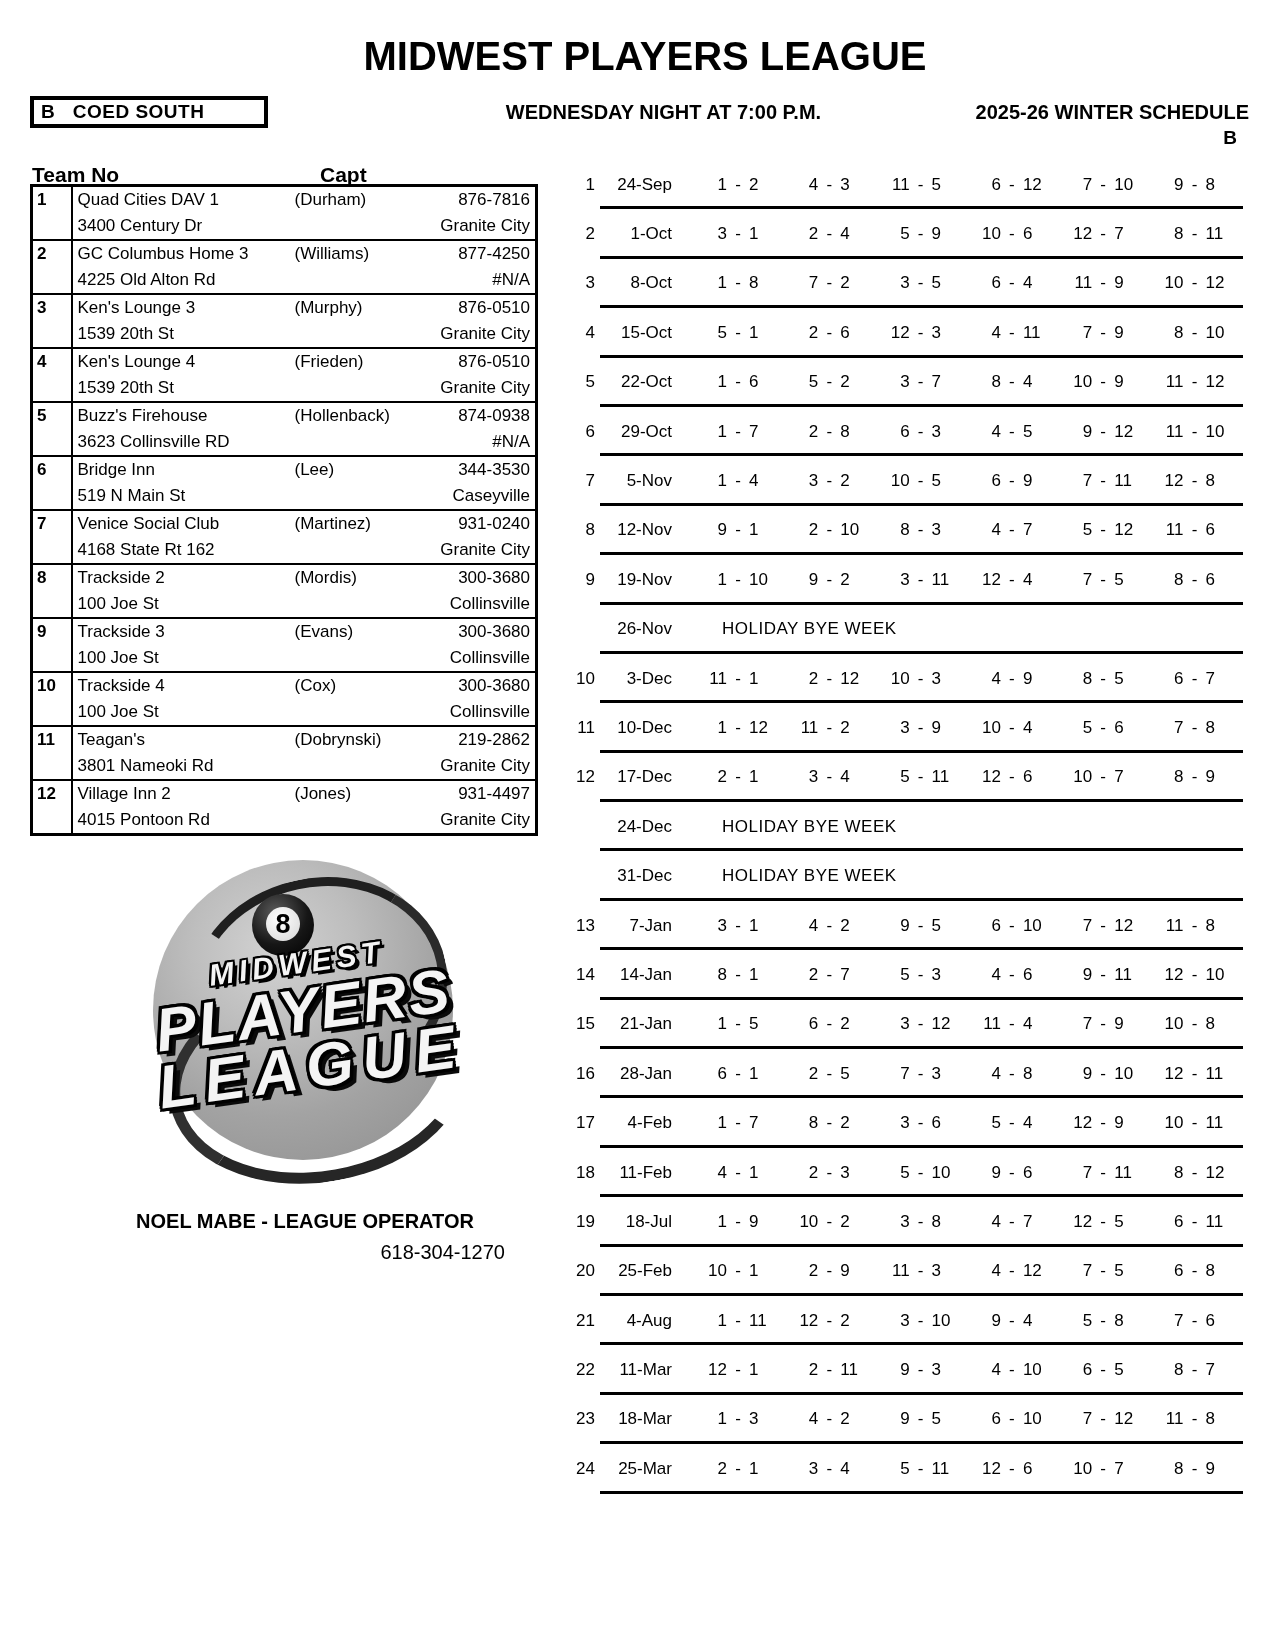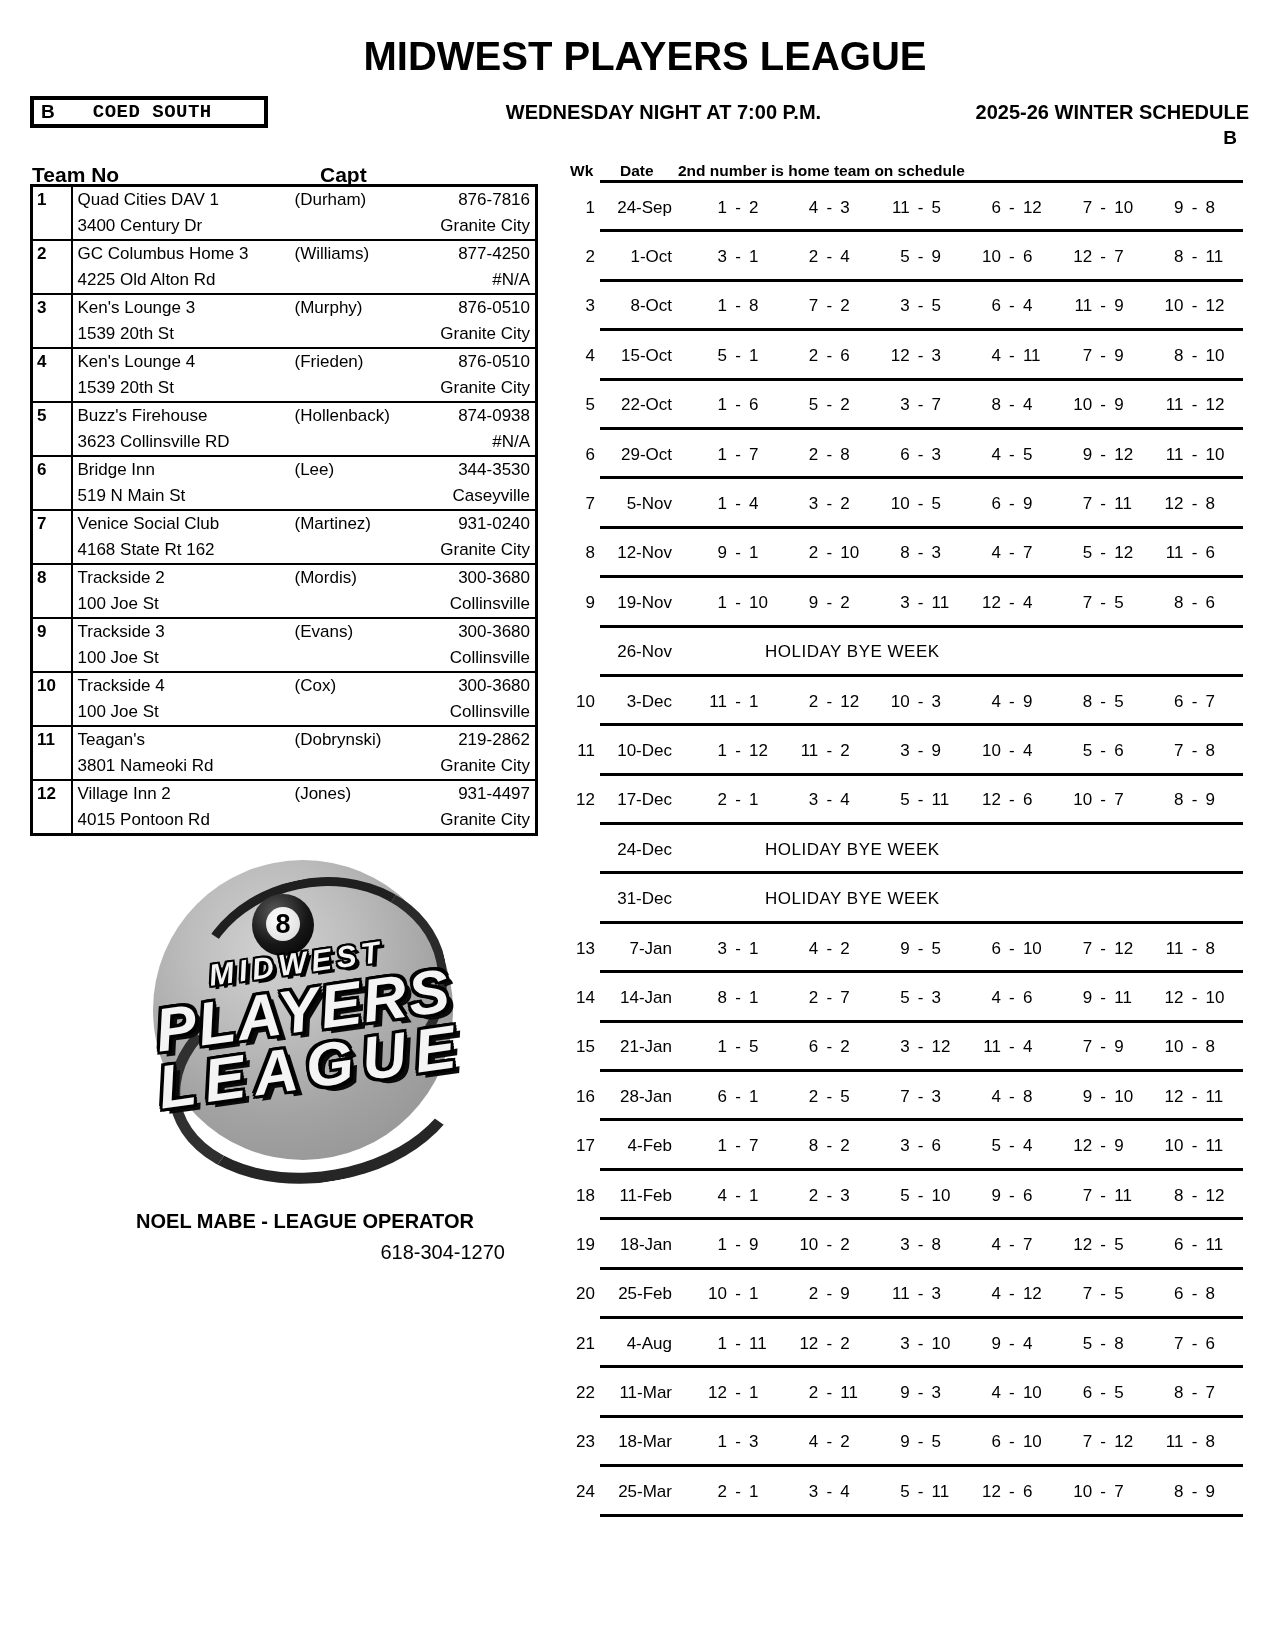--- a/index.html
+++ b/index.html
@@ -12,21 +12,21 @@
   .title{
     position:absolute;top:34px;left:345px;width:600px;text-align:center;
     font-size:40px;font-weight:800;letter-spacing:0;white-space:nowrap;
   }
   .division-box{
     position:absolute;left:30px;top:96px;width:230px;height:24px;
     border:4px solid #000;display:flex;align-items:center;
     font-weight:bold;font-size:19px;
   }
   .division-box .b{margin-left:7px;}
-  .division-box .nm{margin-left:38px;letter-spacing:0.5px;font-family:Liberation Mono, monospace;}
+  .division-box .nm{margin-left:18px;letter-spacing:0.5px;}
   .night{
     position:absolute;left:486px;top:101px;width:355px;text-align:center;
     font-weight:bold;font-size:20px;white-space:nowrap;
   }
   .season{
     position:absolute;top:101px;right:26px;text-align:left;
     font-weight:bold;font-size:20px;white-space:nowrap;
   }
   .page-letter{
     position:absolute;top:127px;right:38px;font-weight:bold;font-size:19px;
@@ -60,21 +60,21 @@
   .sched-header .h-note{position:absolute;left:138px;top:2px;white-space:nowrap;}
   .rule{position:absolute;left:60px;width:643px;bottom:0;height:3px;background:#000;}
   .sched-row{position:relative;height:49.4px;display:flex;align-items:center;}
   .sched-row .wk{width:55px;text-align:right;padding-right:0;flex:none;}
   .sched-row .date{width:77px;text-align:right;flex:none;}
   .sched-row .matches{display:flex;margin-left:3px;flex:none;}
   .m{width:91.3px;display:flex;flex:none;}
   .m .n1{width:52px;text-align:right;flex:none;}
   .m .dash{width:22px;text-align:center;flex:none;}
   .m .n2{flex:1;text-align:left;}
-  .holiday{margin-left:93px;white-space:nowrap;letter-spacing:0.5px;}
+  .holiday{margin-left:50px;white-space:nowrap;letter-spacing:0.5px;}
   
   .logo-circle{
     position:absolute;left:153px;top:860px;width:300px;height:300px;border-radius:50%;
     background:radial-gradient(circle at 40% 30%, #d2d2d2 0%, #bdbdbd 30%, #a3a3a3 60%, #8d8d8d 100%);
   }
   .arc-top{
     position:absolute;left:190px;top:878px;width:240px;height:200px;border-radius:50%;
     border:9px solid transparent;border-top:9px solid #1f1f1f;border-right:9px solid #2a2a2a;
     transform:rotate(-12deg);
   }
@@ -286,26 +286,20 @@
         <td class="ph">931-4497</td>
       </tr>
       <tr>
         <td class="ad" colspan="2">4015 Pontoon Rd</td>
         <td class="ct">Granite City</td>
       </tr>
     </tbody>
   </table>
 
 <div class="schedule" id="schedule">
-  <div class="sched-header">
-    <span class="h-wk">Wk</span>
-    <span class="h-date">Date</span>
-    <span class="h-note">2nd number is home team on schedule</span>
-    <span class="rule"></span>
-  </div>
   <div id="sched-rows">
       <div class="sched-row">
         <div class="wk">1</div>
         <div class="date">24-Sep</div>
         <div class="matches">
           <div class="m">
             <span class="n1">1</span>
             <span class="dash">-</span>
             <span class="n2">2</span>
           </div>
@@ -979,21 +973,21 @@
           <div class="m">
             <span class="n1">8</span>
             <span class="dash">-</span>
             <span class="n2">12</span>
           </div>
         </div>
         <span class="rule"></span>
       </div>
       <div class="sched-row">
         <div class="wk">19</div>
-        <div class="date">18-Jan</div>
+        <div class="date">18-Jul</div>
         <div class="matches">
           <div class="m">
             <span class="n1">1</span>
             <span class="dash">-</span>
             <span class="n2">9</span>
           </div>
           <div class="m">
             <span class="n1">10</span>
             <span class="dash">-</span>
             <span class="n2">2</span>

